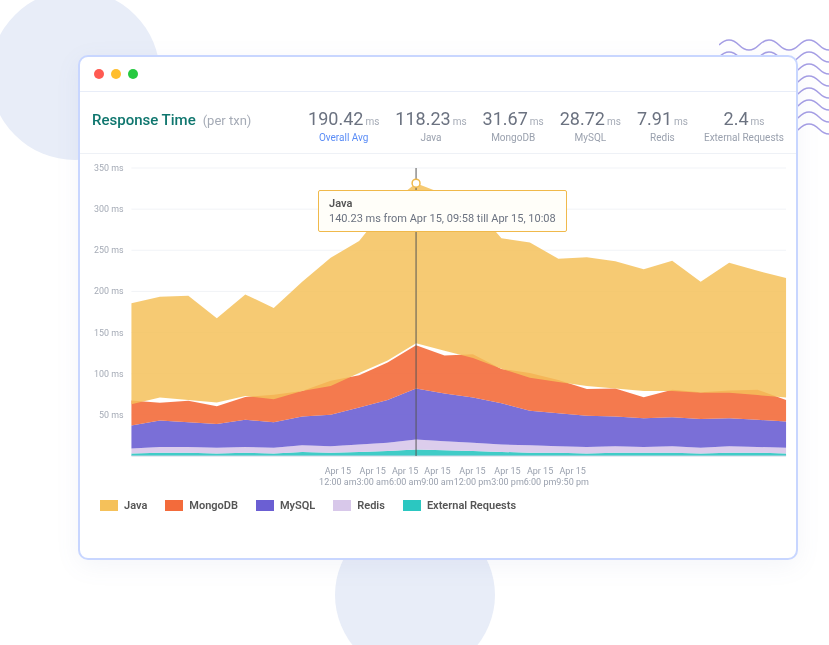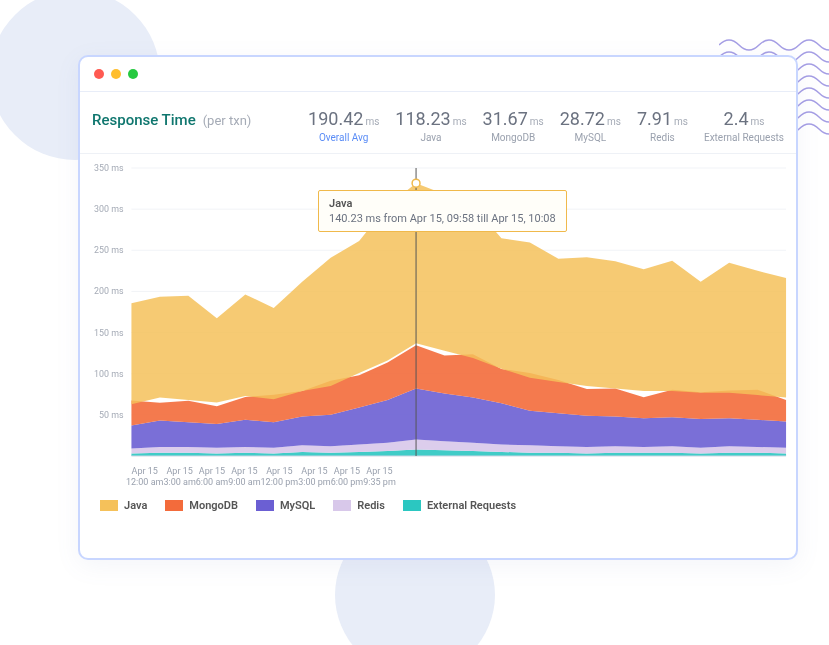--- a/index.html
+++ b/index.html
@@ -113,21 +113,21 @@
     border-radius:2px;
     padding: 6px 10px;
     font-size: 11px;
     color:#6b7280;
     white-space: nowrap;
   }
   .tooltip-box .tt-title { color:#555; font-weight:600; margin-bottom:2px; }
   .x-axis-labels {
     display:flex;
     padding: 0 14px 0 46px;
-    justify-content: flex-start;
+    justify-content: center;
     font-size: 9px;
     color:#9aa1ae;
     margin-top:4px;
   }
   .x-axis-labels div { text-align:center; line-height:1.25; }
   .legend {
     display:flex;
     gap: 18px;
     padding: 10px 14px 0 20px;
     align-items:center;
@@ -253,21 +253,21 @@
     <div>
         <div>Apr 15</div>
         <div>3:00 pm</div>
       </div>
     <div>
         <div>Apr 15</div>
         <div>6:00 pm</div>
       </div>
     <div>
         <div>Apr 15</div>
-        <div>9:35 pm</div>
+        <div>9:50 pm</div>
       </div>
   </div>
 
   <div class="legend">
     <div class="legend-item">
         <span class="swatch sw-java"></span>
         <span>Java</span>
       </div>
     <div class="legend-item">
         <span class="swatch sw-mongo"></span>

